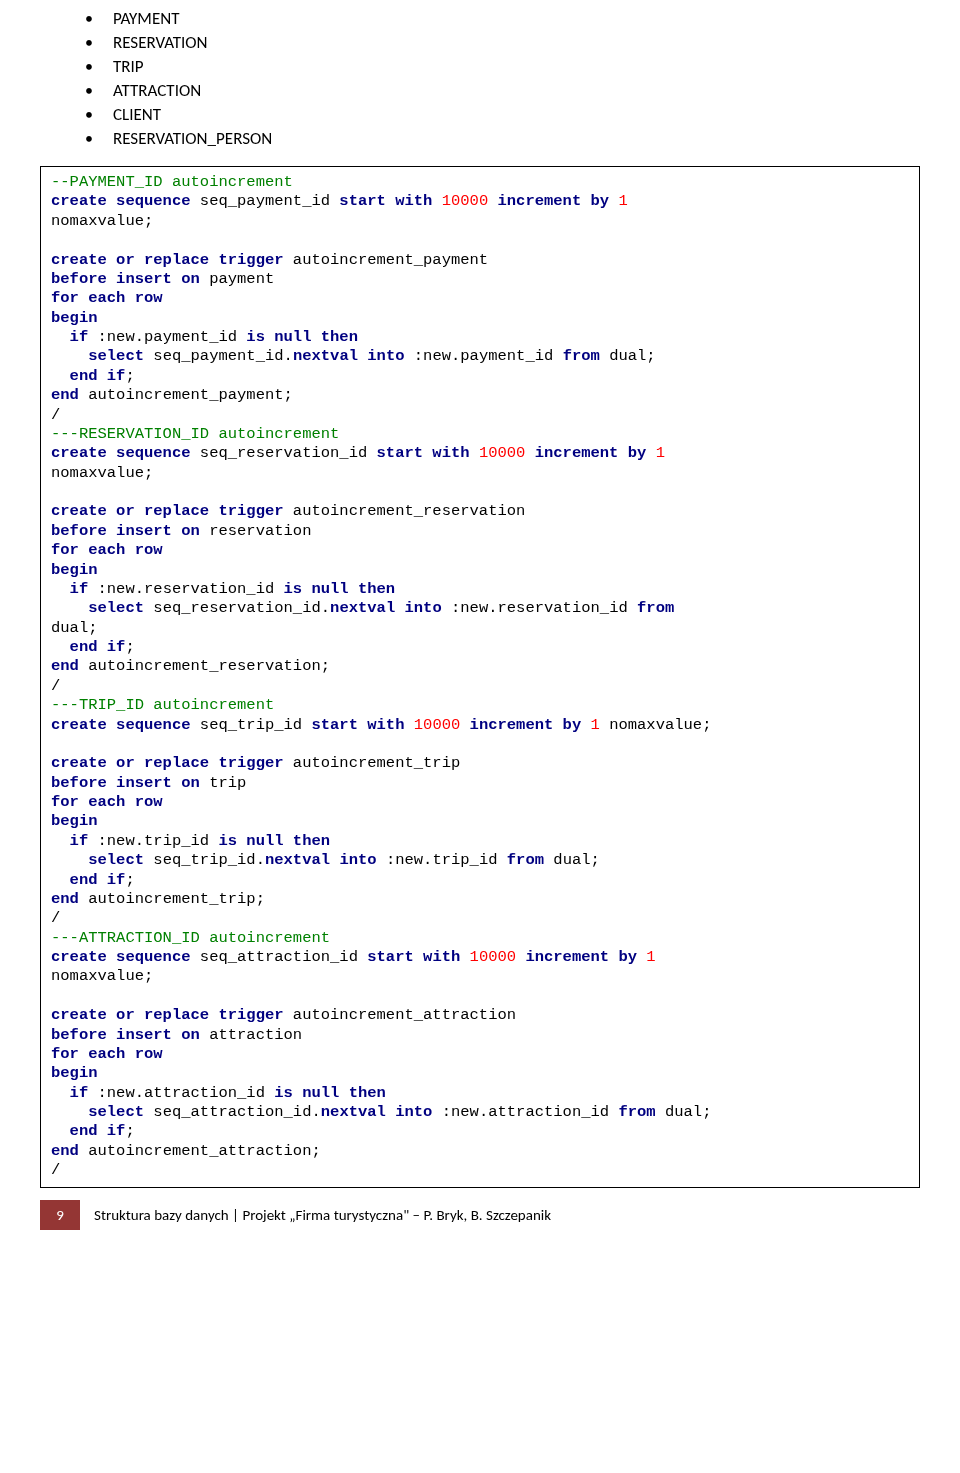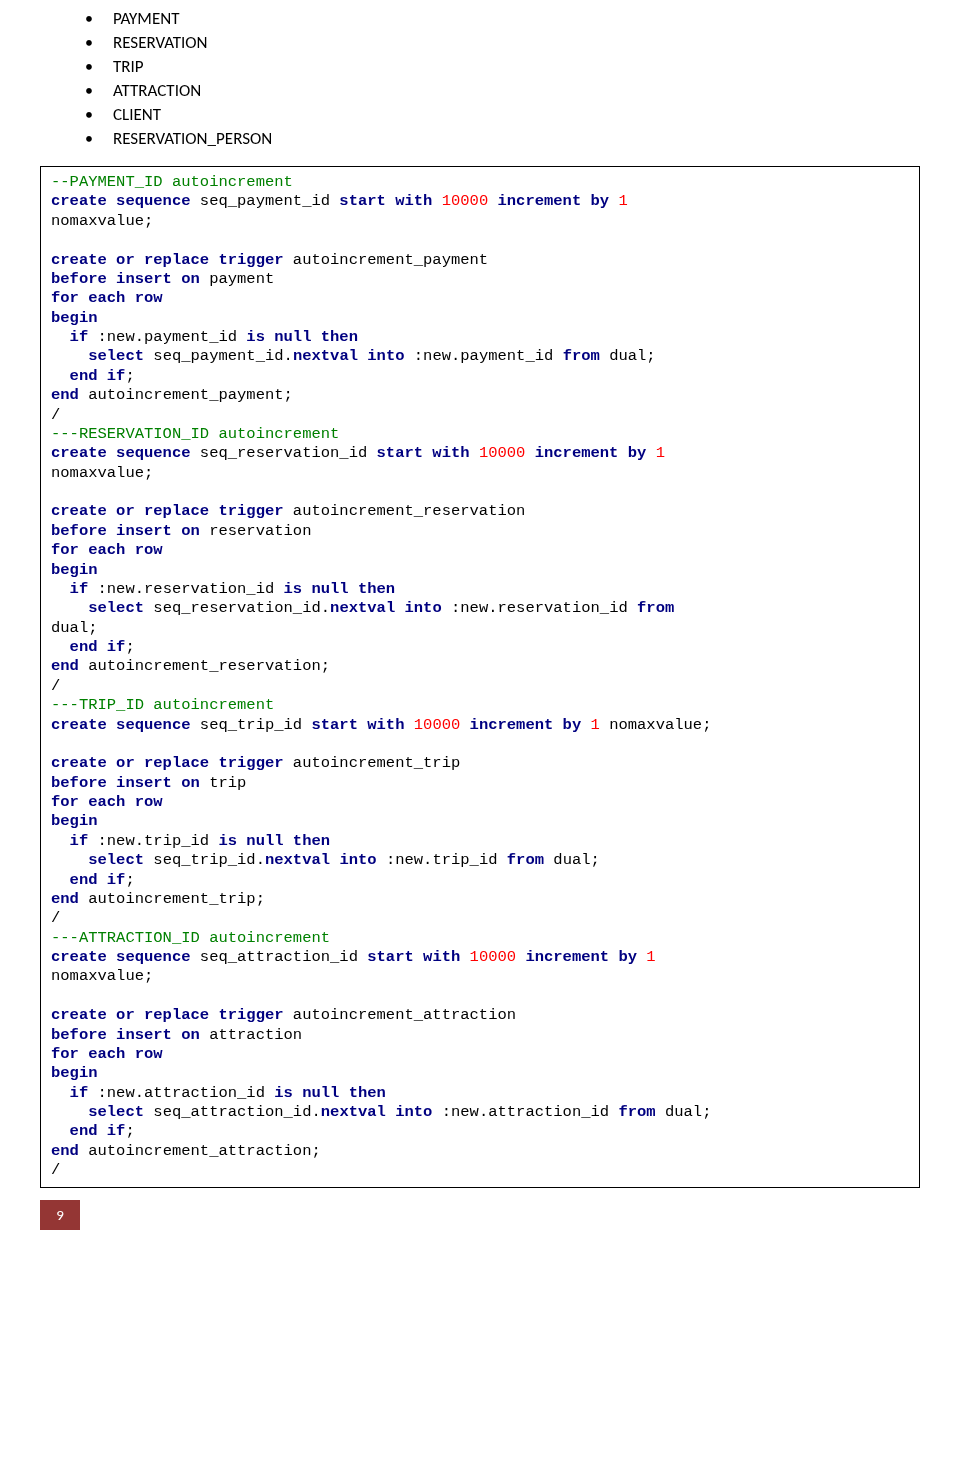--- a/index.html
+++ b/index.html
@@ -146,15 +146,16 @@
 <span class="kw">for each row</span>
 <span class="kw">begin</span>
 <span class="kw">  if </span><span class="id">:new.attraction_id </span><span class="kw">is null then</span>
 <span class="kw">    select </span><span class="id">seq_attraction_id.</span><span class="kw">nextval into </span><span class="id">:new.attraction_id </span><span class="kw">from </span><span class="id">dual;</span>
 <span class="kw">  end if</span><span class="id">;</span>
 <span class="kw">end </span><span class="id">autoincrement_attraction;</span>
 <span class="id">/</span></div>
 
   <div class="footer">
     <div class="footer-num">9</div>
+    <div class="footer-text">Struktura bazy danych | Projekt „Firma turystyczna" – P. Bryk, B. Szczepanik</div>
   </div>
 
 </div>
 
 </body></html>

